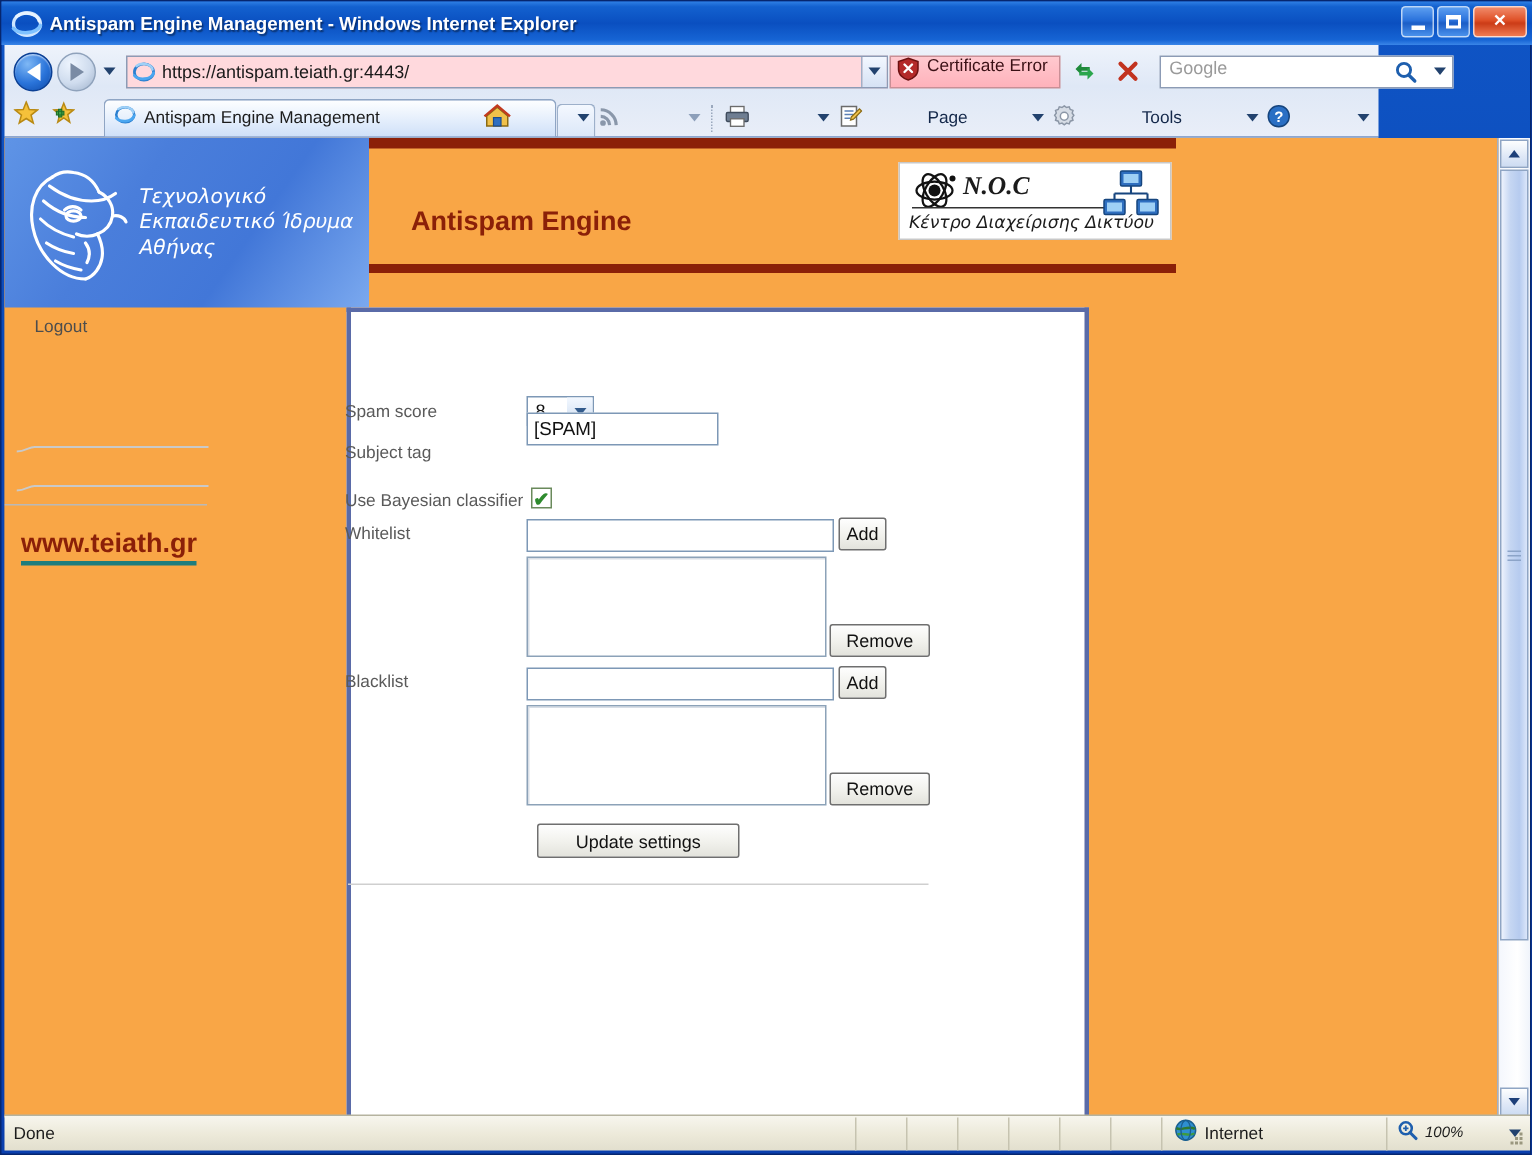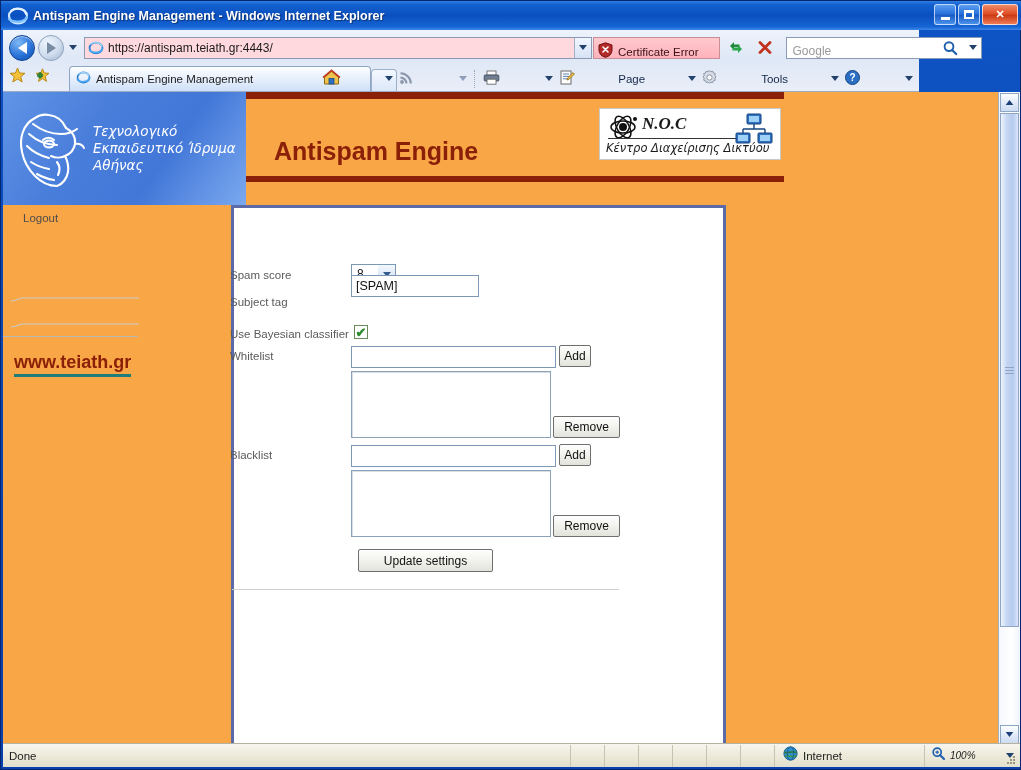--- a/index.html
+++ b/index.html
@@ -93,34 +93,34 @@
   .addr-dd {
     position: absolute; right: 0; top: 0; width: 17px; height: 20px;
     background: linear-gradient(180deg,#f2f7ff 0%,#d6e2f4 100%);
     border-left: 1px solid #9fb0c8;
     display: flex; align-items: center; justify-content: center;
   }
   .certerr {
     flex: none; height: 22px; margin-left: 1px;
     background: linear-gradient(180deg,#ffc9cf 0%,#ffb2bb 100%);
     border: 1px solid #c98f96;
-    display: flex; align-items: flex-end; padding: 0 20px 0 4px;
+    display: flex; align-items: flex-start; padding: 0 7px 0 4px;
     font-size: 11.5px; color: #3a1015;
   }
   .shield {
     width: 15px; height: 16px; margin-right: 5px; flex: none;
   }
   .tbtn {
     width: 26px; height: 24px; margin-left: 3px; flex: none;
     display: flex; align-items: center; justify-content: center;
   }
   .searchbox {
     flex: none; width: 196px; height: 22px; margin-left: 8px;
     background: #ffffff; border: 1px solid #8c9bb5;
-    display: flex; align-items: flex-end; position: relative;
+    display: flex; align-items: flex-start; position: relative;
   }
   .searchbox .ph { font-size: 12px; color: #9a9a9a; margin-left: 6px; }
   .search-go {
     position: absolute; right: 18px; top: 0; width: 24px; height: 20px;
     display: flex; align-items: center; justify-content: center;
   }
   .search-dd {
     position: absolute; right: 0; top: 0; width: 16px; height: 20px;
     display: flex; align-items: center; justify-content: center;
   }
@@ -172,21 +172,21 @@
     font-family: "DejaVu Sans", sans-serif;
     font-style: italic;
   }
   .bannerbar {
     position: absolute; left: 243px; top: 0; width: 538px; height: 97px;
     background: #f9a646;
     border-top: 7px solid #8b2008;
   }
   .banner-title {
     position: absolute; left: 28px; top: 38px;
-    font-size: 25px; font-weight: bold; color: #8b2008;
+    font-size: 18px; font-weight: bold; color: #8b2008;
     font-family: "Liberation Sans", sans-serif;
   }
   .banner-underline {
     position: absolute; left: 0; bottom: 7px; width: 538px; height: 6px; background: #8b2008;
   }
   .noclogo {
     position: absolute; left: 353px; top: 9px; width: 182px; height: 52px;
     background: #ffffff; border: 1px solid #c8c8c8;
     overflow: hidden;
   }

